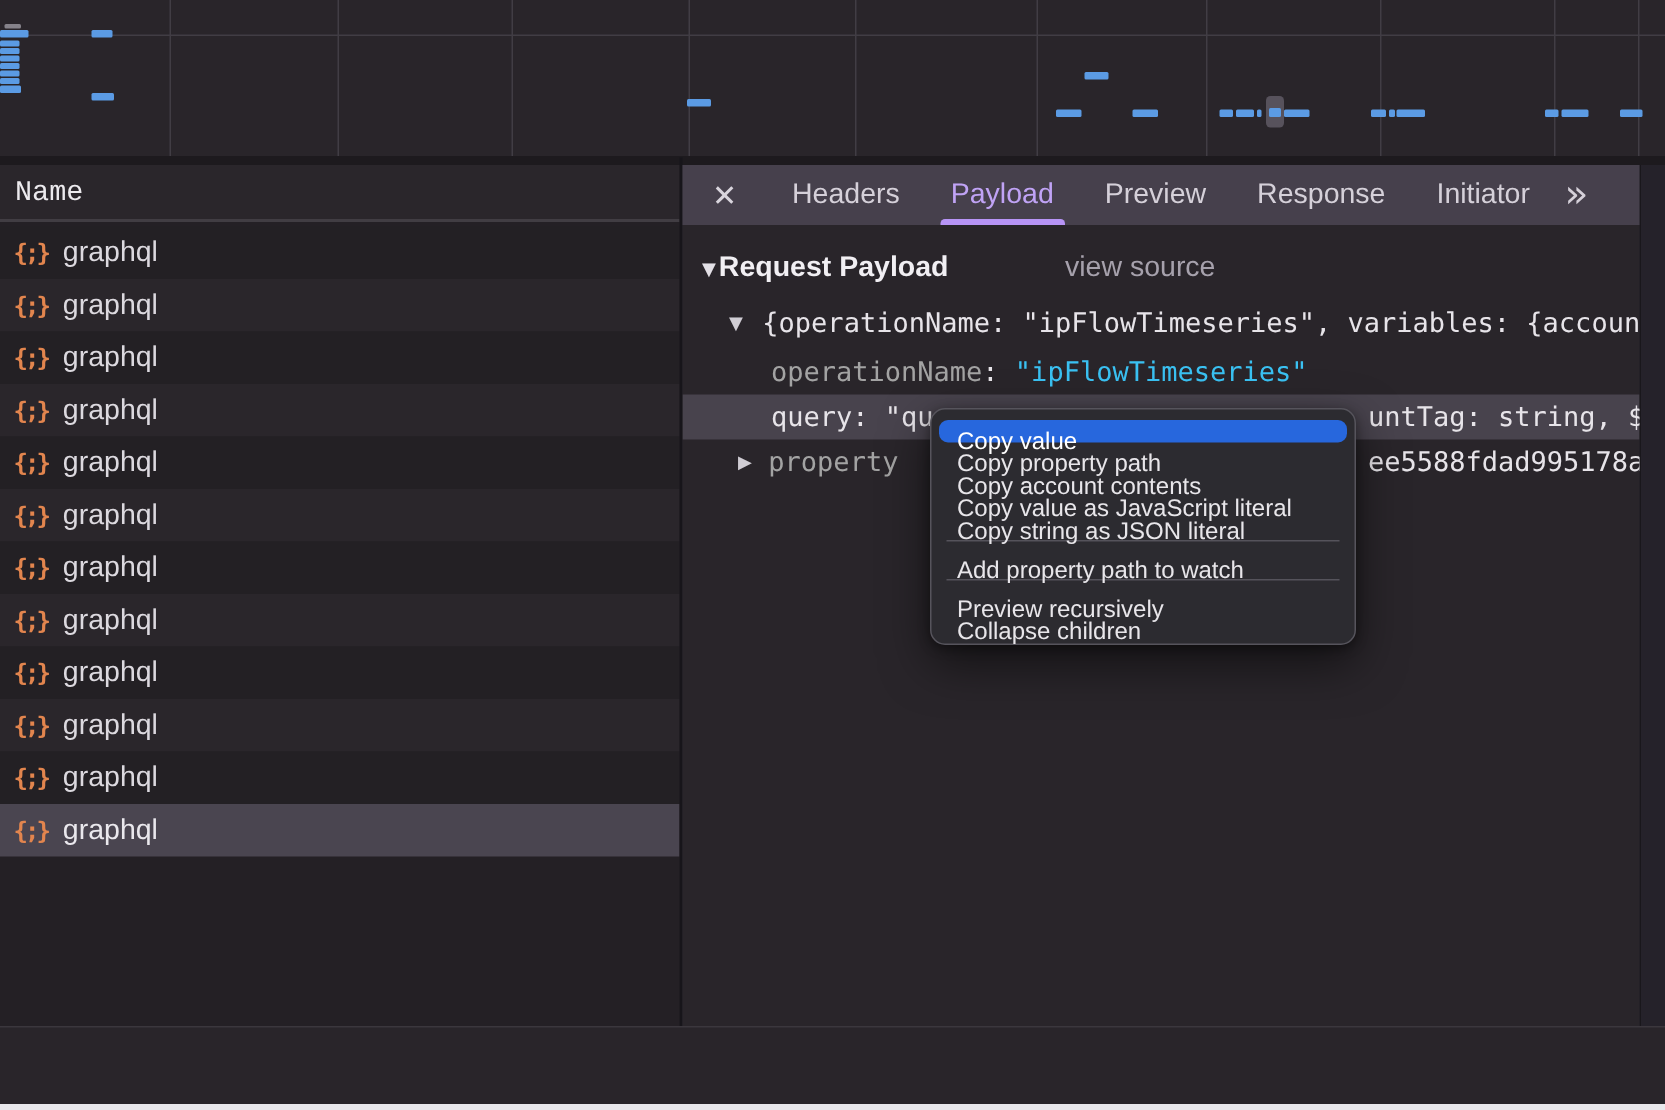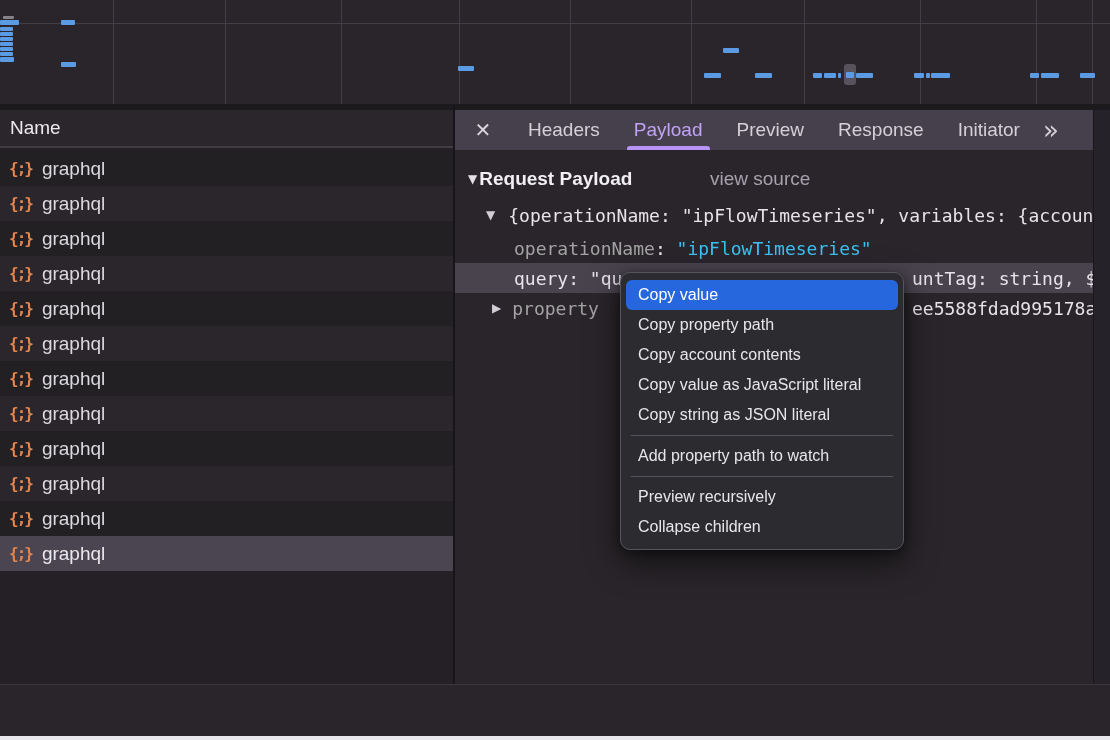--- a/index.html
+++ b/index.html
@@ -14,21 +14,21 @@
   .hgrid{position:absolute;left:0;right:0;top:23px;height:1px;background:#413d44;}
   .ovbar{position:absolute;background:#5b9be4;border-radius:1px;}
   .hovbox{position:absolute;background:#57525c;border-radius:3px;}
   .hovbar{position:absolute;background:#5b9be4;border-radius:1px;}
   .ov-gap{position:absolute;left:0;top:104px;width:1110px;height:6px;background:#1d1a1e;}
   
   .left-panel{position:absolute;left:0;top:110px;width:453px;height:574px;background:#242025;}
   .name-header{
     height:38px;border-bottom:2px solid #413d43;background:#2a262b;
     display:flex;align-items:center;padding-left:10px;box-sizing:border-box;
-    color:#eceaee;font-size:19px;
+    color:#eceaee;font-size:19px;font-family:Liberation Mono, monospace;
   }
   .req-list{position:absolute;left:0;top:41px;width:453px;}
   .req-row{height:35px;display:flex;align-items:center;gap:10px;padding-left:9px;
     font-size:19px;color:#dcd9df;background:#232024;cursor:default;}
   .req-row.alt{background:#2a262b;}
   .req-row.sel{background:#4a4550;color:#eae8ed;}
   .req-icon{color:#e2854e;font-family:"DejaVu Sans Mono",monospace;font-size:16px;font-weight:bold;letter-spacing:-2px;}
   
   .panel-divider{position:absolute;left:453px;top:105px;width:2px;height:631px;background:#17151a;}
   .right-edge{position:absolute;left:1093px;top:110px;width:17px;height:574px;background:#25222a;border-left:1px solid #19171b;box-sizing:border-box;}
@@ -64,21 +64,21 @@
   .plain{color:#e7e4e9;}
   .frag-right{position:absolute;left:457px;}
   
   .footer{position:absolute;left:0;top:684px;width:1110px;height:52px;background:#29252a;
     border-top:1px solid #3b373d;box-sizing:border-box;}
   .bottom-strip{position:absolute;left:0;top:736px;width:1110px;height:4px;background:#e9e8ec;}
   
   .ctx-menu{position:absolute;left:620px;top:272px;width:284px;background:#2c2b30;
     border:1px solid #56545c;border-radius:10px;padding:7px 0;box-sizing:border-box;
     box-shadow:0 12px 32px rgba(0,0,0,.55),0 2px 8px rgba(0,0,0,.4);z-index:10;}
-  .menu-item{height:30px;line-height:29px;margin:0 5px;padding:0 12px;border-radius:6px;
+  .menu-item{height:15px;line-height:29px;margin:0 5px;padding:0 12px;border-radius:6px;
     font-size:16px;color:#e8e6ea;cursor:pointer;white-space:nowrap;}
   .menu-item.hl{background:#2767dd;color:#ffffff;}
   .menu-sep{height:1px;background:#55535b;margin:5px 10px;}
 </style>
 </head>
 <body>
 
 <div class="overview">
   <div class="hgrid"></div>
 <div class="vgrid" style="left: 113px;"></div>

